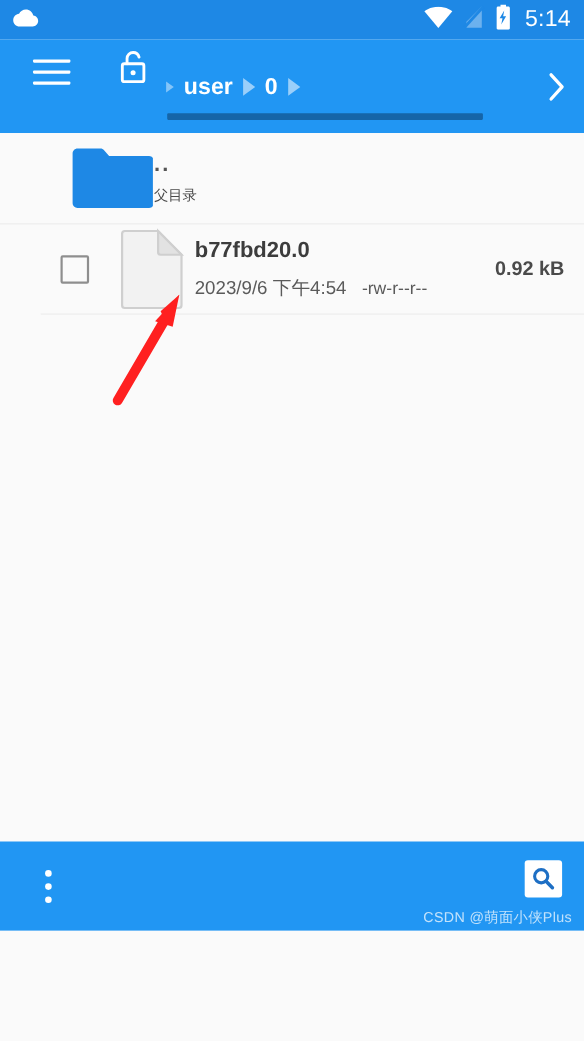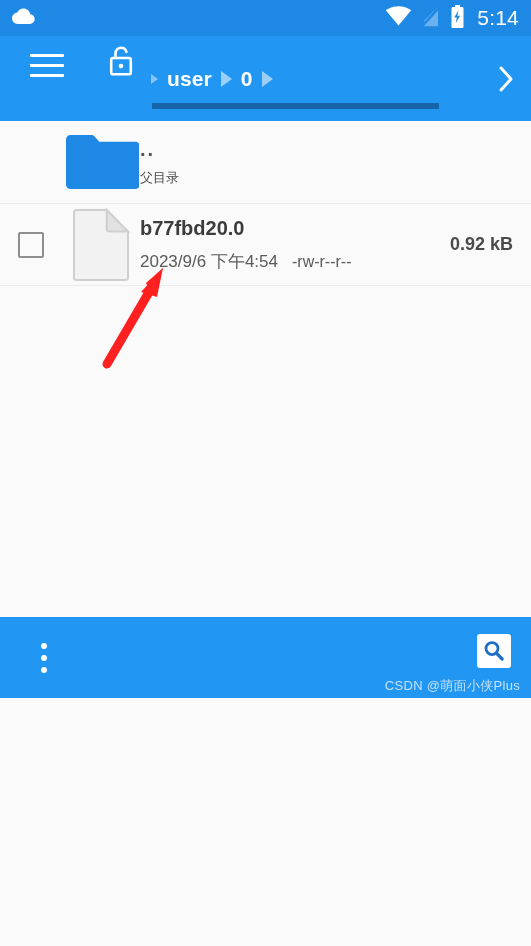--- a/index.html
+++ b/index.html
@@ -4,21 +4,21 @@
 <style>
   * { margin:0; padding:0; box-sizing:border-box; }
   html, body {
     width:531px; height:946px;
     font-family:"Liberation Sans", sans-serif;
     background:#fafafa;
     overflow:hidden;
   }
   #app {
     position:relative;
-    width:531px; height:698px;
+    width:531px; height:846px;
     display:flex; flex-direction:column;
     background:#fafafa;
   }
 
   
   .status-bar {
     height:36px; flex:0 0 36px;
     background:#1E88E5;
     display:flex; align-items:center;
     padding:0 12px 0 10px;
@@ -114,21 +114,21 @@
     position:relative;
   }
   .row {
     display:flex; align-items:center;
     min-height:82px;
     border-bottom:1px solid #ececec;
     cursor:pointer;
     position:relative;
   }
   .row.parent { padding-left:0; height:83px; }
-  .row.file { height:82px; }
+  .row.file { height:82px;margin-left:37px; }
 
   .cb-cell {
     width:62px; flex:0 0 62px;
     display:flex; align-items:center; justify-content:center;
   }
   .checkbox {
     width:26px; height:26px;
     border:2.5px solid #8e8e8e;
     border-radius:2px;
     background:transparent;

